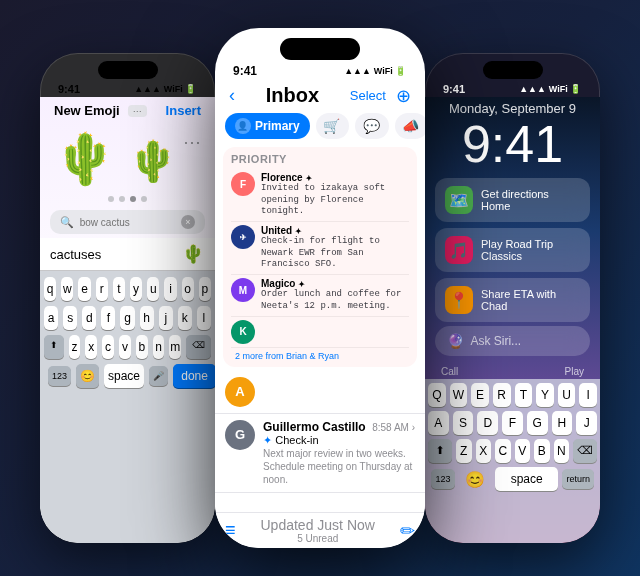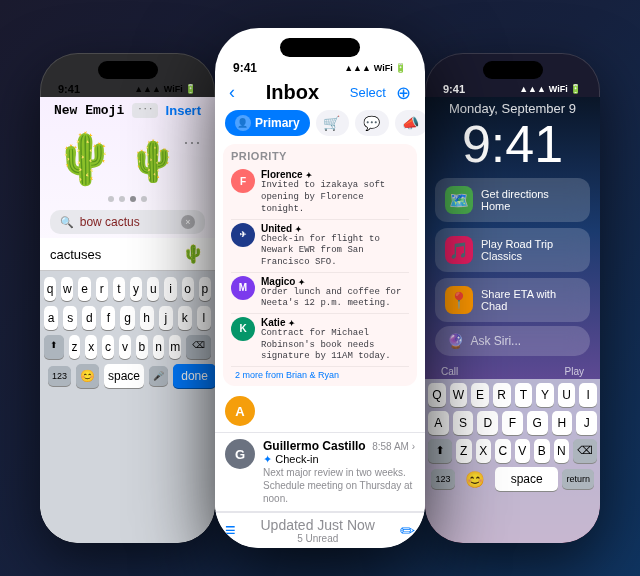--- a/index.html
+++ b/index.html
@@ -131,22 +131,22 @@
     .search-bar {
       background: #e8e8ed;
       border-radius: 10px;
       margin: 4px 10px;
       padding: 5px 10px;
       display: flex;
       align-items: center;
       gap: 6px;
     }
     .search-input-text {
-      font-size: 12px;
-      color: #7f1d1d;
+      font-size: 10px;
+      color: #737373;
       flex: 1;
     }
     .search-clear {
       width: 14px; height: 14px;
       background: #aeaeb2;
       border-radius: 50%;
       display: flex;
       align-items: center;
       justify-content: center;
       color: #fff;
@@ -457,21 +457,21 @@
   <div class="status-bar">
     <span style="font-size:11px;font-weight:700;color:#000;">9:41</span>
     <div class="status-icons">
       <span style="font-size:9px;">▲▲▲</span>
       <span style="font-size:9px;">WiFi</span>
       <span style="font-size:9px;">🔋</span>
     </div>
   </div>
   <div class="left-phone-content">
     <div class="emoji-header">
-      <div style="display:flex;gap:4px;font-family:Liberation Mono, monospace;">
+      <div style="display:flex;align-items:center;gap:4px;">
         <span style="font-size:13px;font-weight:600;color:#000;">New Emoji</span>
         <span class="emoji-tag">···</span>
       </div>
       <span style="color:#007AFF;font-size:13px;font-weight:600;">Insert</span>
     </div>
     <div class="emoji-grid">
       <span style="font-size:50px;">🌵</span>
       <span style="font-size:40px;margin-top:8px;">🌵</span>
       <span class="emoji-more">···</span>
     </div>
@@ -589,24 +589,20 @@
       <div class="email-item">
         <div class="avatar" style="background:#7C3AED;">M</div>
         <div class="email-body">
           <div class="email-sender">Magico <span class="ai-icon">✦</span></div>
           <div class="email-subject">Order lunch and coffee for Neeta's 12 p.m. meeting.</div>
         </div>
       </div>
 
       <div class="email-item">
         <div class="avatar" style="background:#059669;">K</div>
-        <div class="email-body">
-          <div class="email-sender">Katie <span class="ai-icon">✦</span></div>
-          <div class="email-subject">Contract for Michael Robinson's book needs signature by 11AM today.</div>
-        </div>
       </div>
 
       <div class="more-from">2 more from Brian &amp; Ryan</div>
     </div>
 
     <div class="email-list-item">
       <div class="avatar" style="background:#F59E0B;width:30px;height:30px;font-size:13px;">A</div>
     </div>
 
     <div class="email-list-item">

